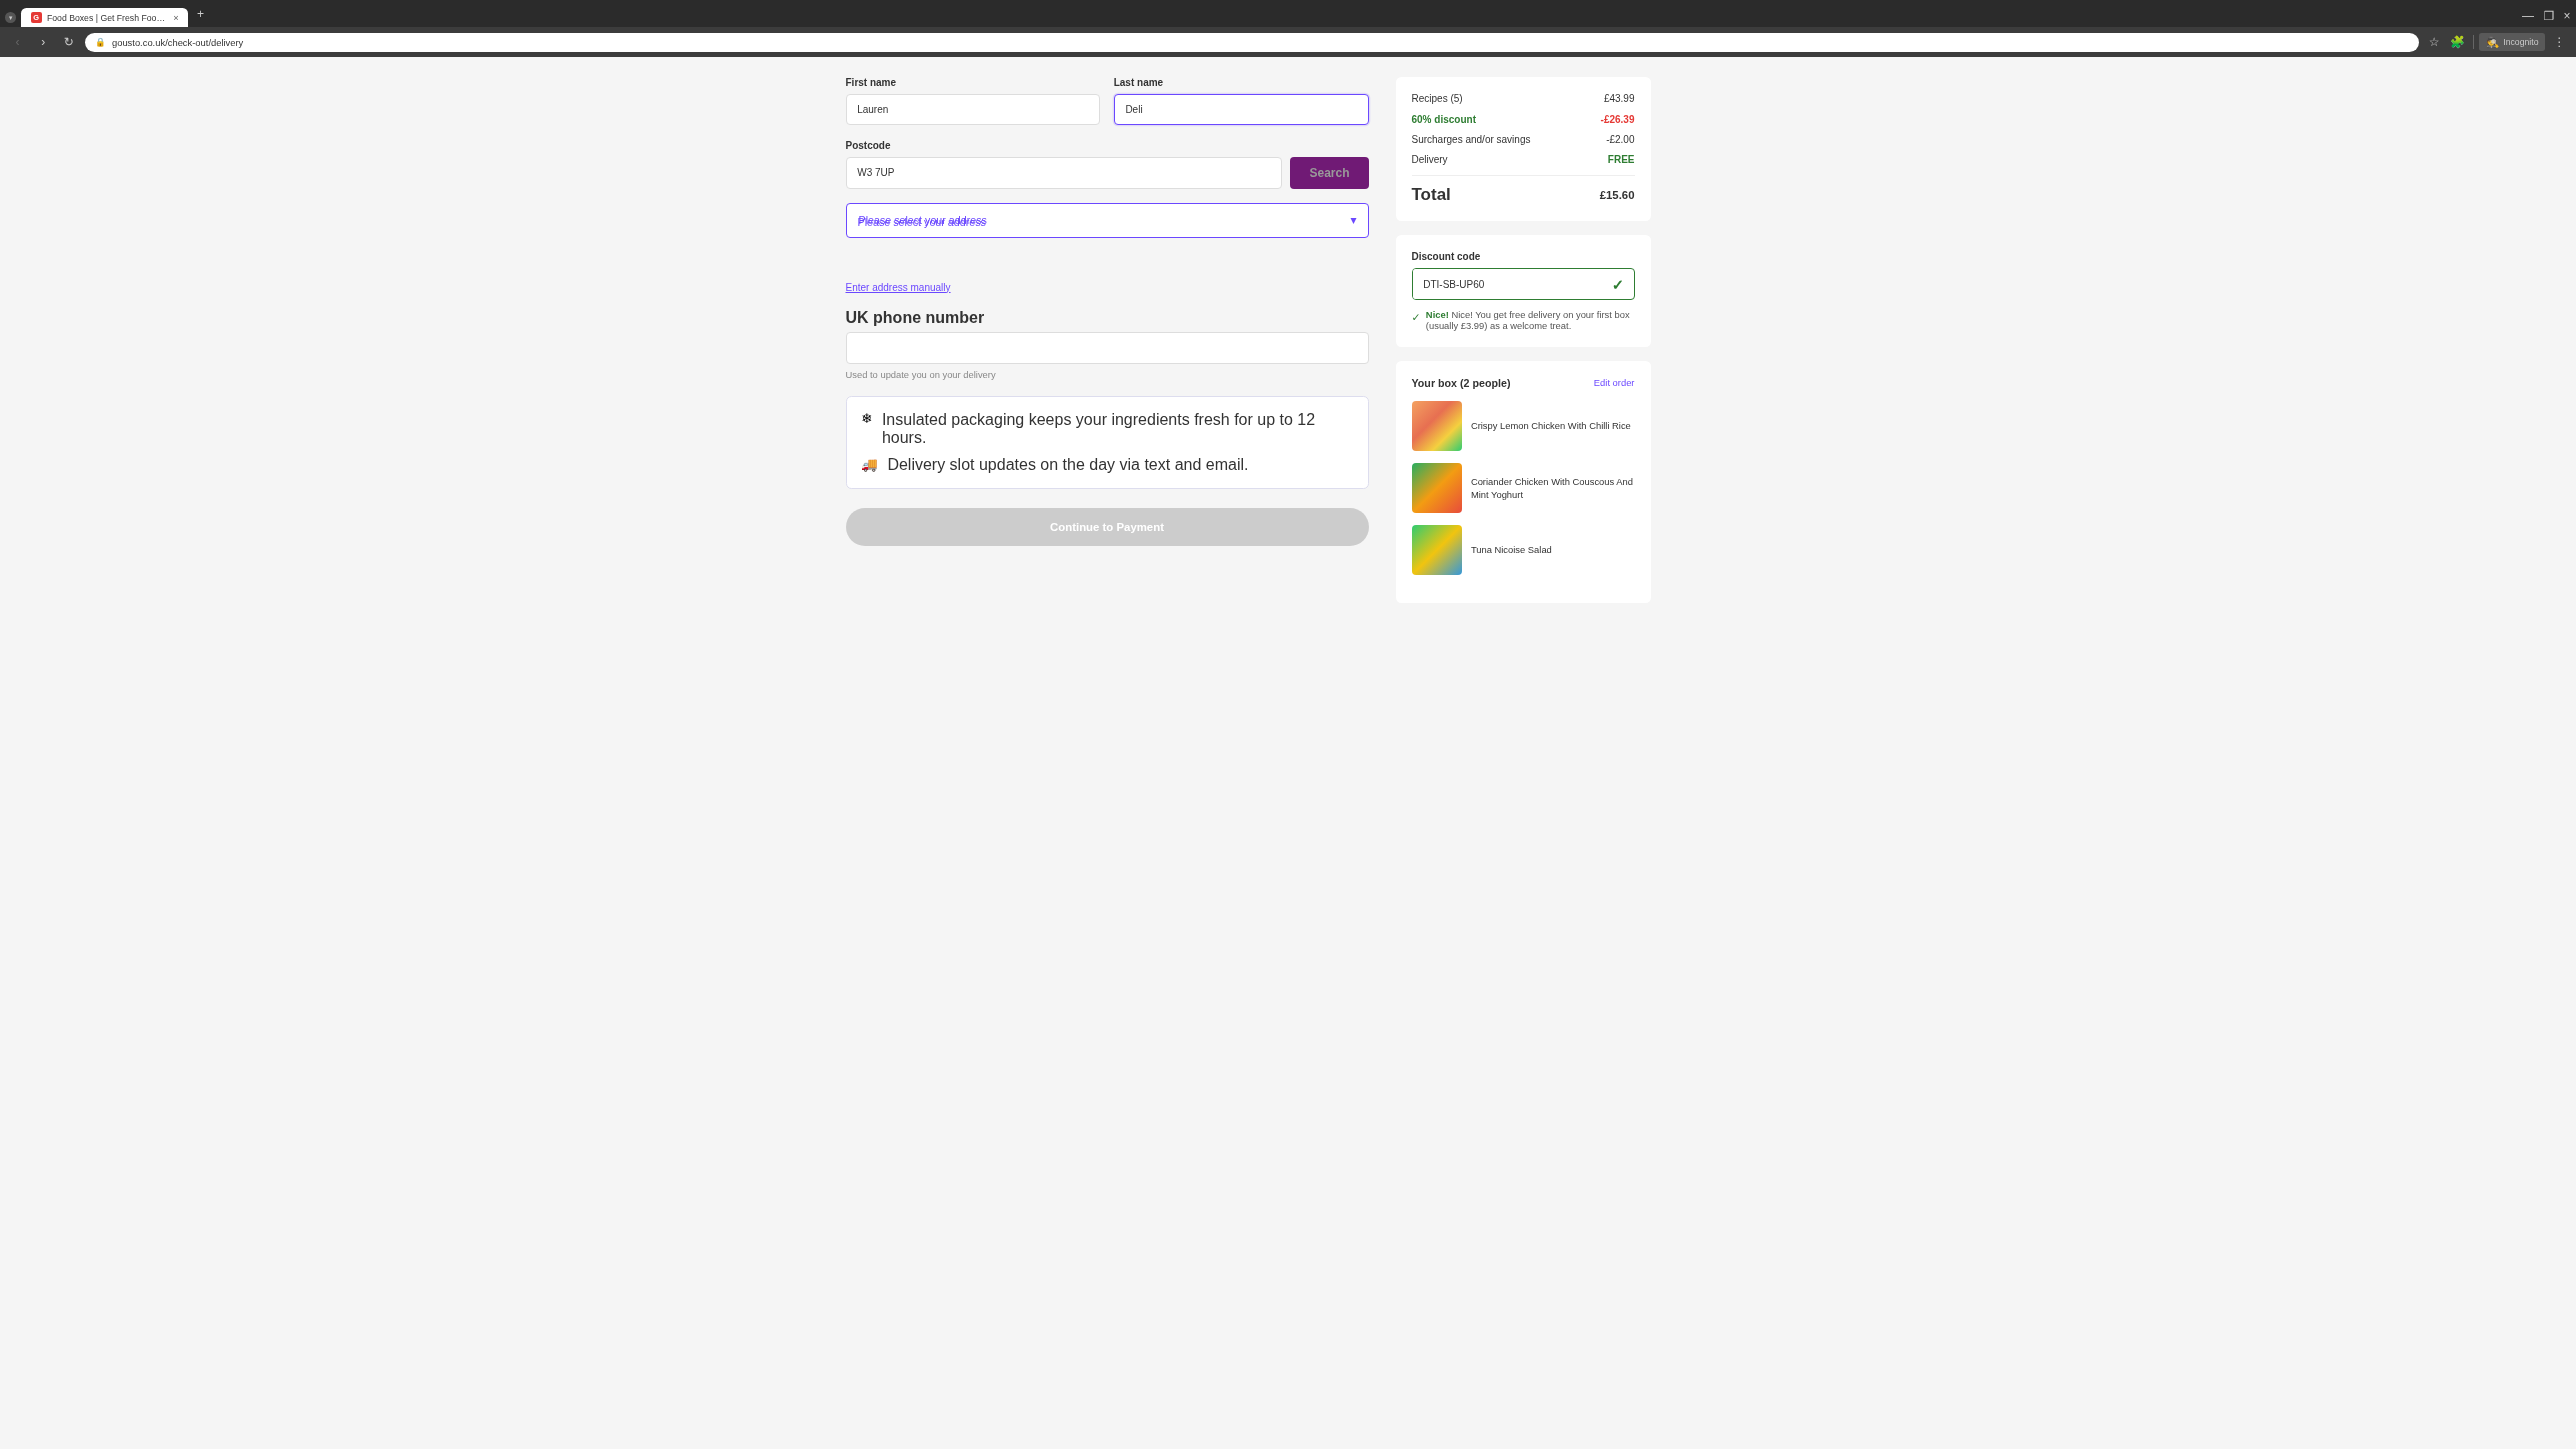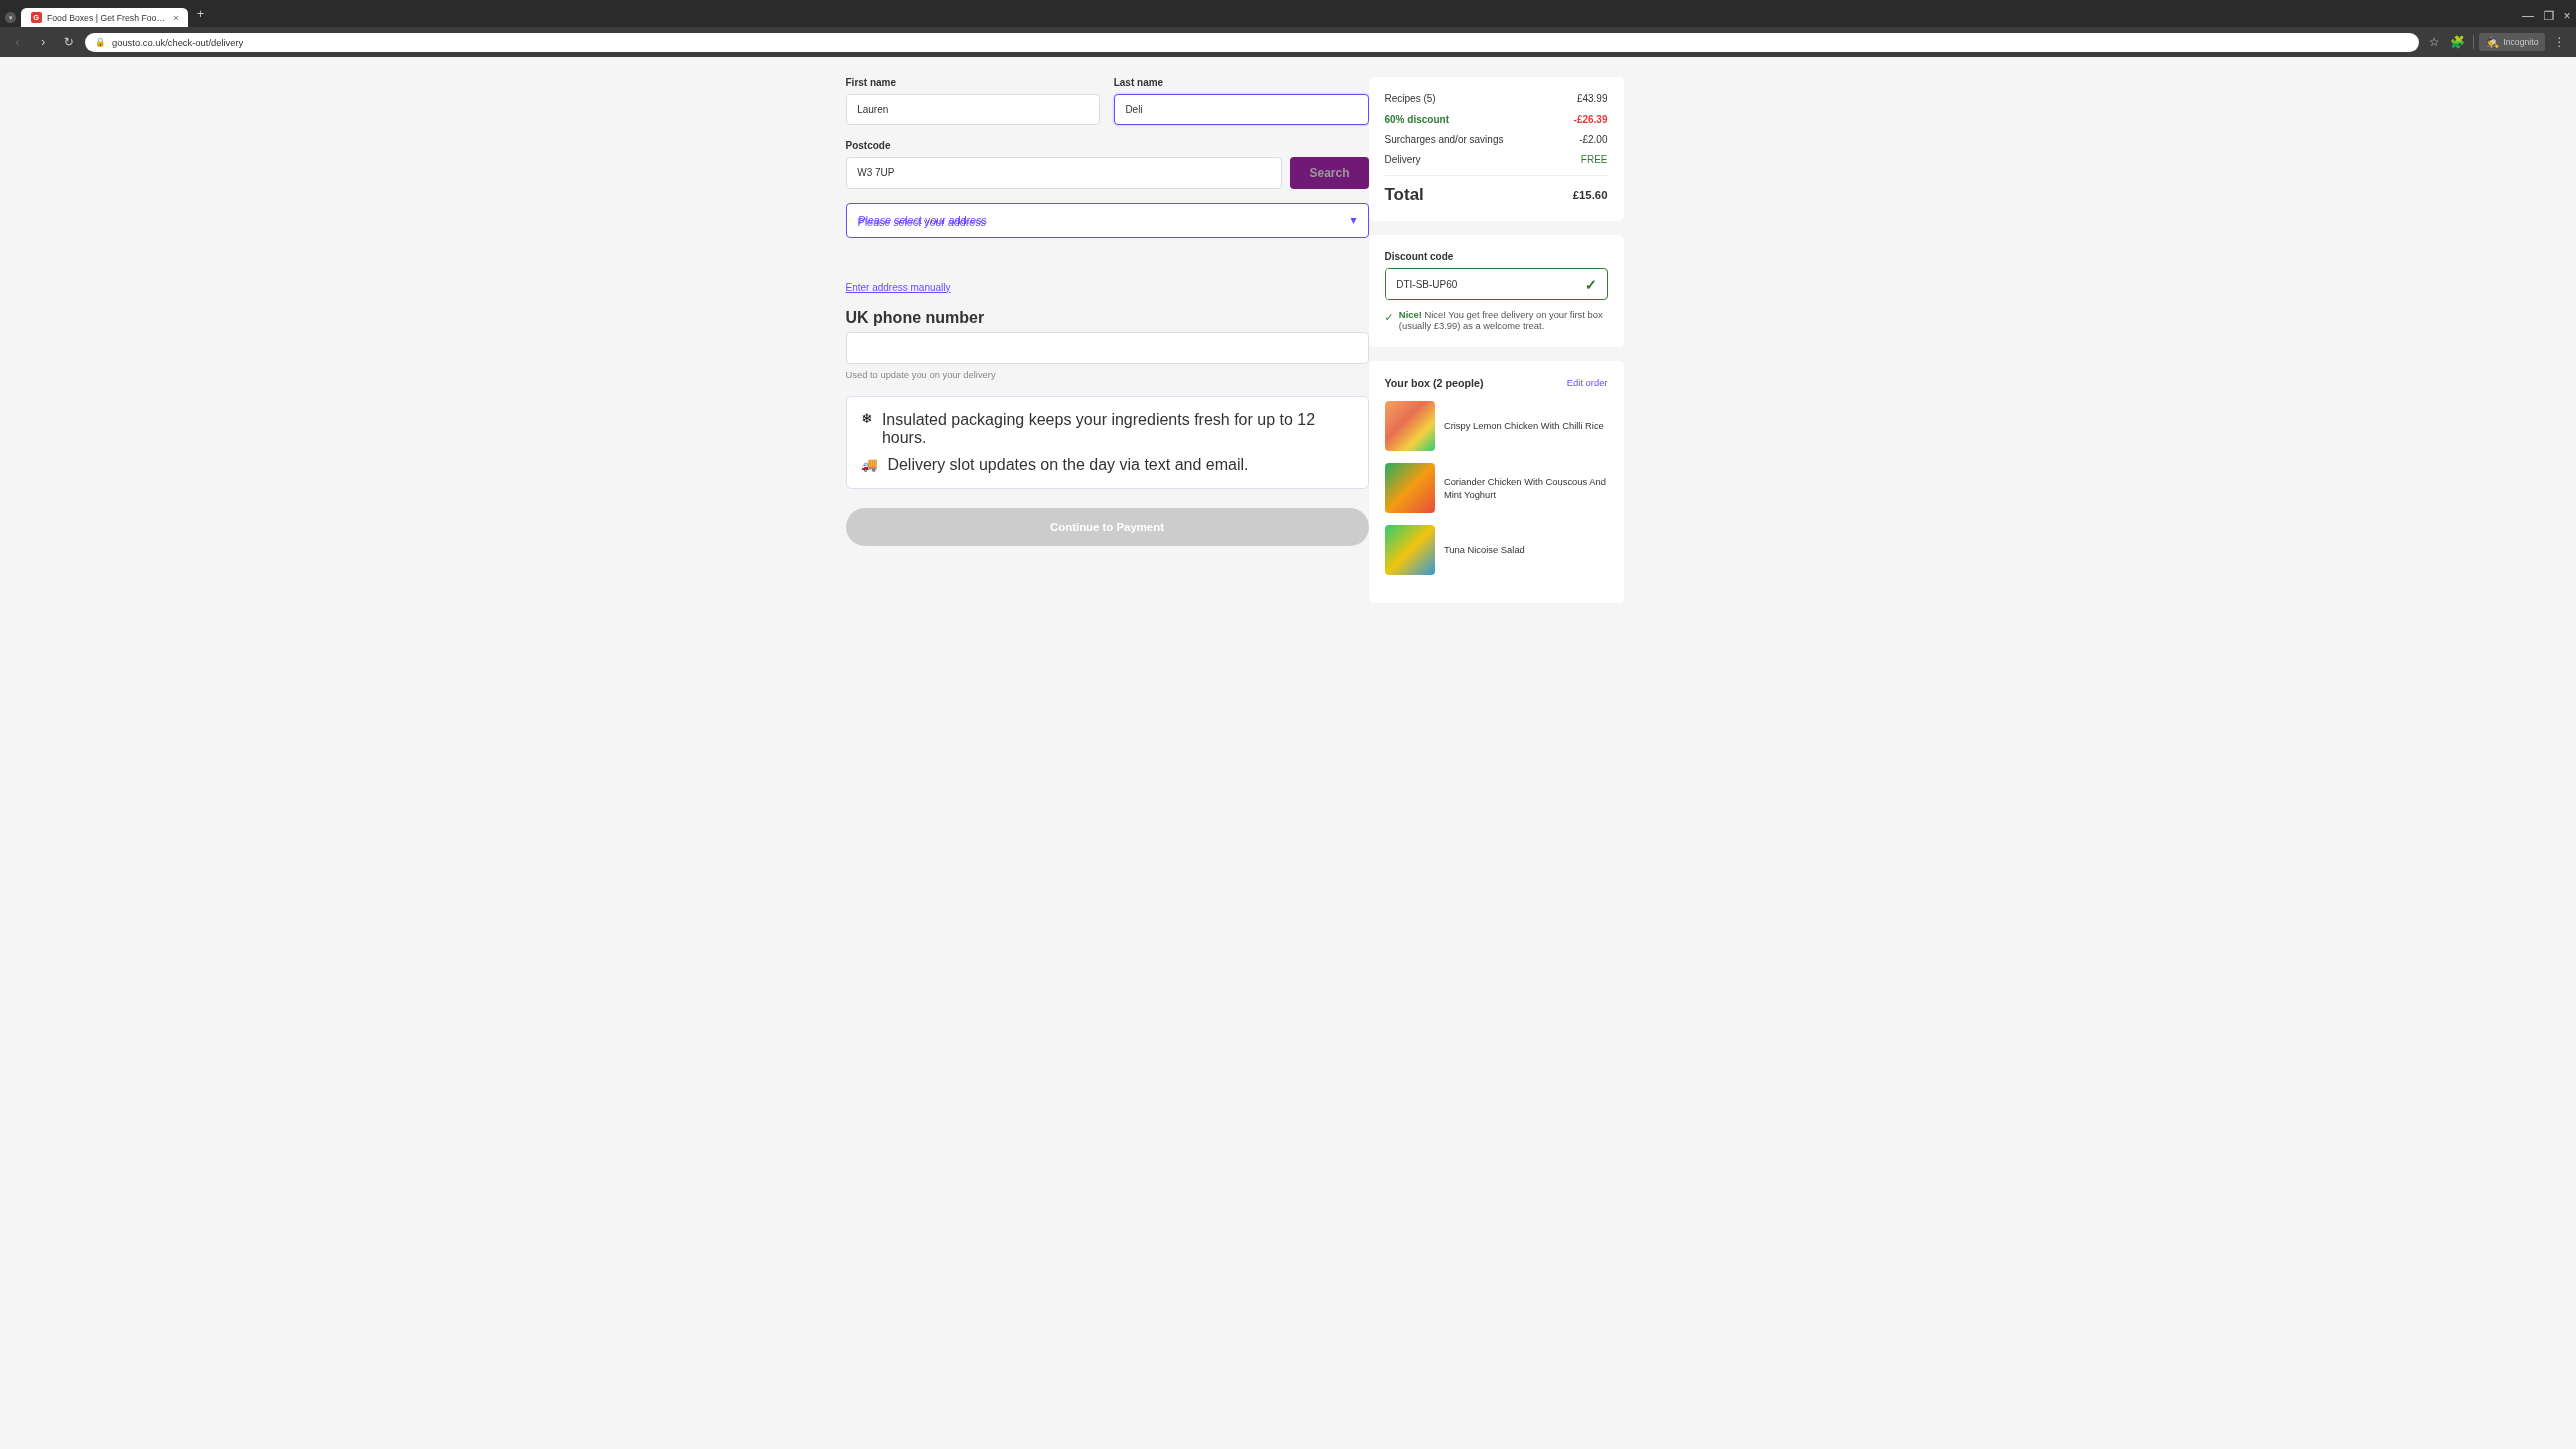--- a/index.html
+++ b/index.html
@@ -89,20 +89,21 @@
       display: flex;
       align-items: center;
       gap: 4px;
     }
 
     
     .page-wrapper {
       display: flex;
       max-width: 939px;
       margin: 0 auto;
+      gap: 27px;
       padding: 20px 27px;
     }
 
     
     .main-form {
       flex: 1;
       max-width: 523px;
     }
 
     
@@ -279,21 +280,21 @@
       margin-bottom: 9.4px;
       font-size: 10px;
       color: #333;
     }
     .summary-row:last-child { margin-bottom: 0; }
     .summary-label { color: #333; }
     .summary-value { font-weight: 500; color: #333; }
     .discount-label { color: #2e7d32; font-weight: 600; }
     .discount-value { color: #e53935; font-weight: 600; }
     .delivery-label { color: #333; }
-    .delivery-value { color: #2e7d32; font-weight: 400; }
+    .delivery-value { color: #2e7d32; font-weight: 700; }
     .total-label { font-weight: 700; font-size: 17px; }
     .total-value { font-weight: 700; font-size: 11.4px; }
     .divider {
       border: none;
       border-top: 0.7px solid #eee;
       margin: 9.4px 0;
     }
 
     
     .discount-section {

